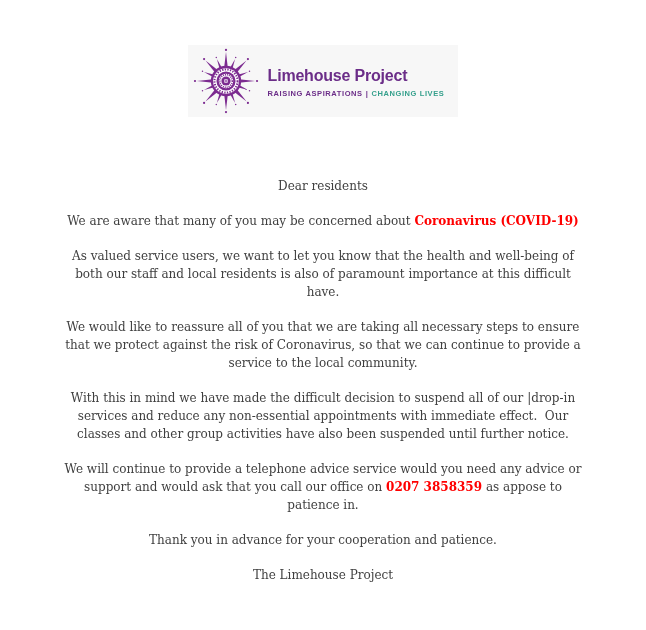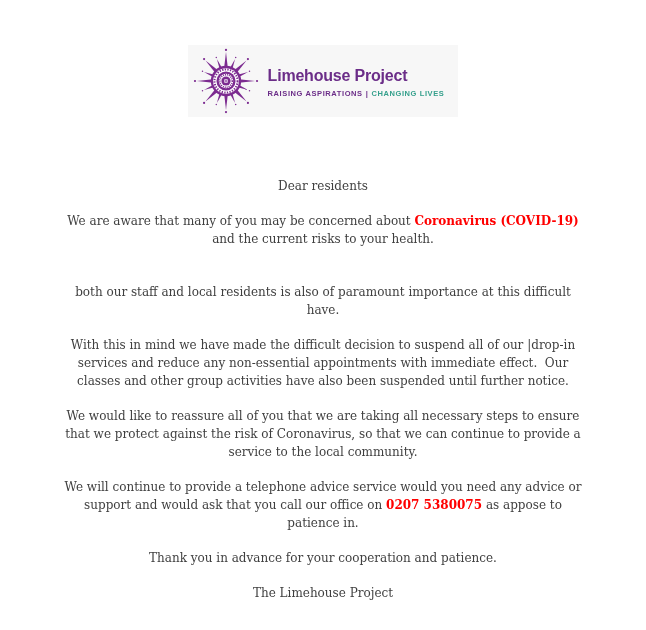--- a/index.html
+++ b/index.html
@@ -89,21 +89,21 @@
       <div class="logo-tagline">
         <span class="tag-left">RAISING ASPIRATIONS</span><span class="tag-sep">|</span><span class="tag-right">CHANGING LIVES</span>
       </div>
     </div>
   </div>
 </div>
 
 <div class="letter">
   <p>Dear residents</p>
   <div>
-      <p><span>We are aware that many of you may be concerned about </span><span class="alert">Coronavirus (COVID-19)</span><br><span>and the current risks to your health.</span></p>
-      <p><br><span>both our staff and local residents is also of paramount importance at this difficult</span><br><span>have.</span></p>
+      <p><span>We are aware that many of you may be concerned about </span><span class="alert">Coronavirus (COVID-19)</span><br></p>
+      <p><span>As valued service users, we want to let you know that the health and well-being of</span><br><span>both our staff and local residents is also of paramount importance at this difficult</span><br><span>have.</span></p>
+      <p><span>We would like to reassure all of you that we are taking all necessary steps to ensure</span><br><span>that we protect against the risk of Coronavirus, so that we can continue to provide a</span><br><span>service to the local community.</span></p>
       <p><span>With this in mind we have made the difficult decision to suspend all of our |drop-in</span><br><span>services and reduce any non-essential appointments with immediate effect.&nbsp; Our</span><br><span>classes and other group activities have also been suspended until further notice.</span></p>
-      <p><span>We would like to reassure all of you that we are taking all necessary steps to ensure</span><br><span>that we protect against the risk of Coronavirus, so that we can continue to provide a</span><br><span>service to the local community.</span></p>
-      <p><span>We will continue to provide a telephone advice service would you need any advice or</span><br><span>support and would ask that you call our office on </span><span class="alert">0207 5380075</span><span> as appose to</span><br><span>patience in.</span></p>
+      <p><span>We will continue to provide a telephone advice service would you need any advice or</span><br><span>support and would ask that you call our office on </span><span class="alert">0207 3858359</span><span> as appose to</span><br><span>patience in.</span></p>
     </div>
   <p>Thank you in advance for your cooperation and patience.</p>
   <p>The Limehouse Project</p>
 </div>
 
 </body></html>

